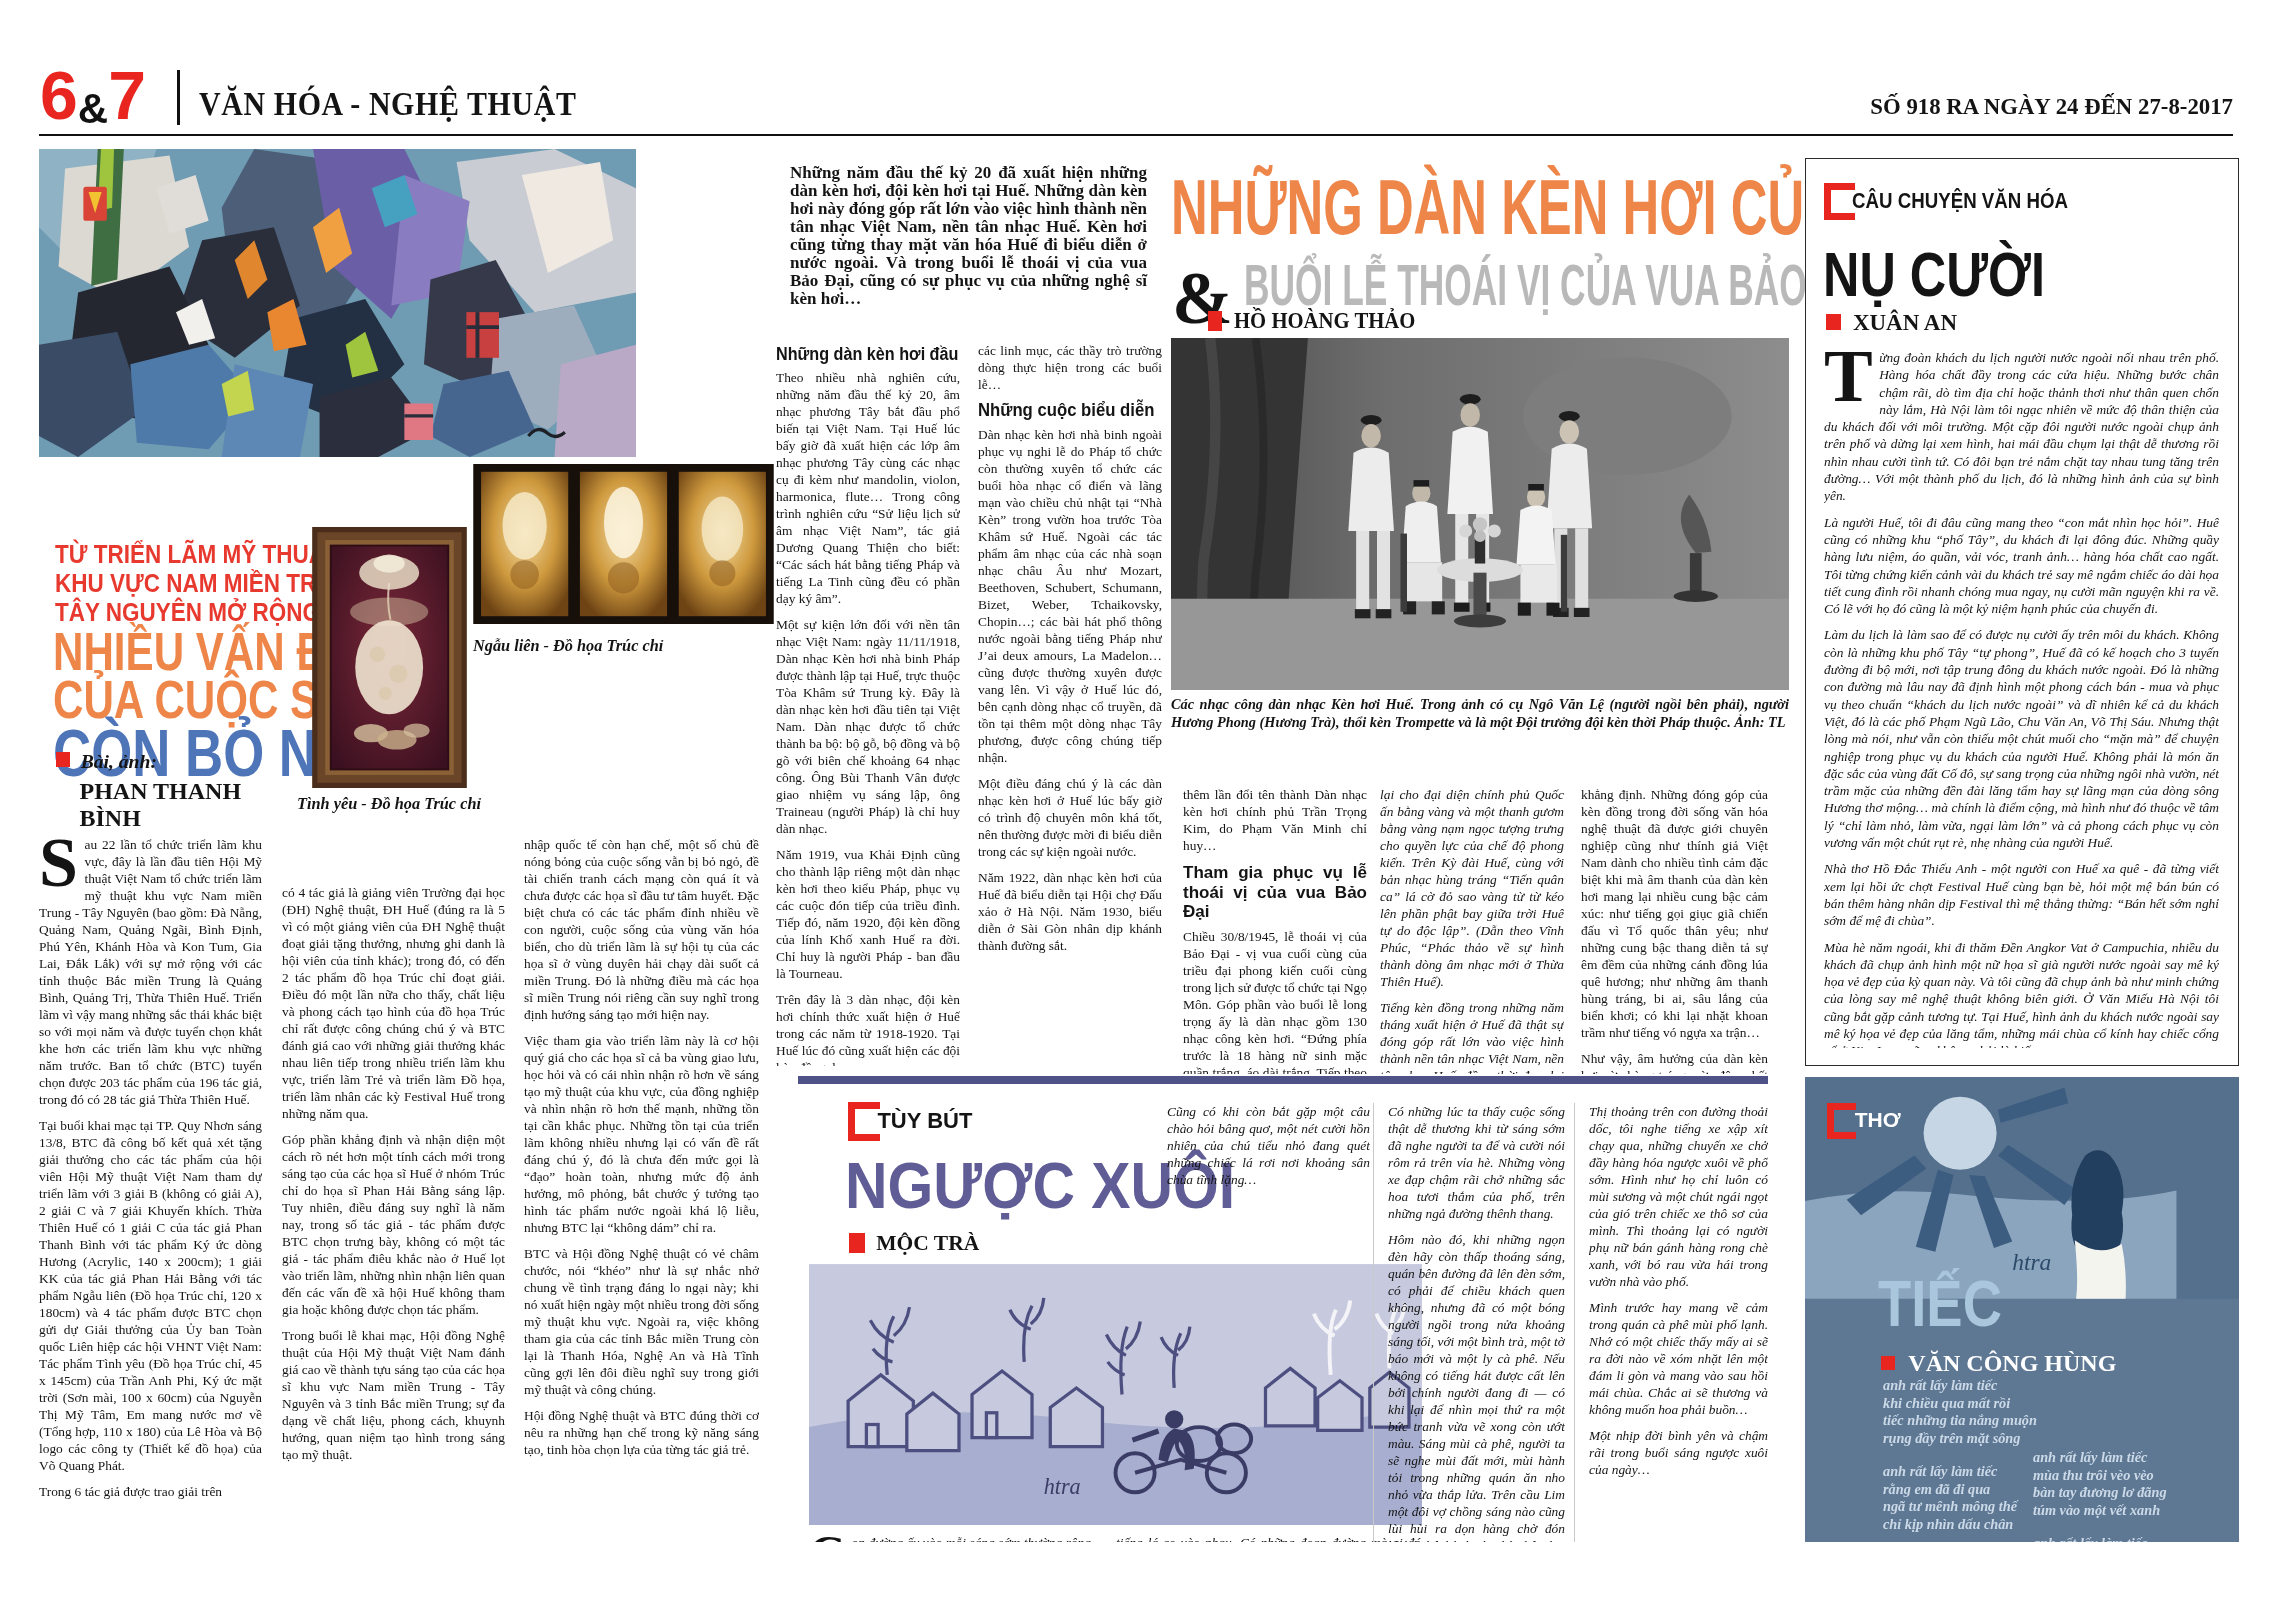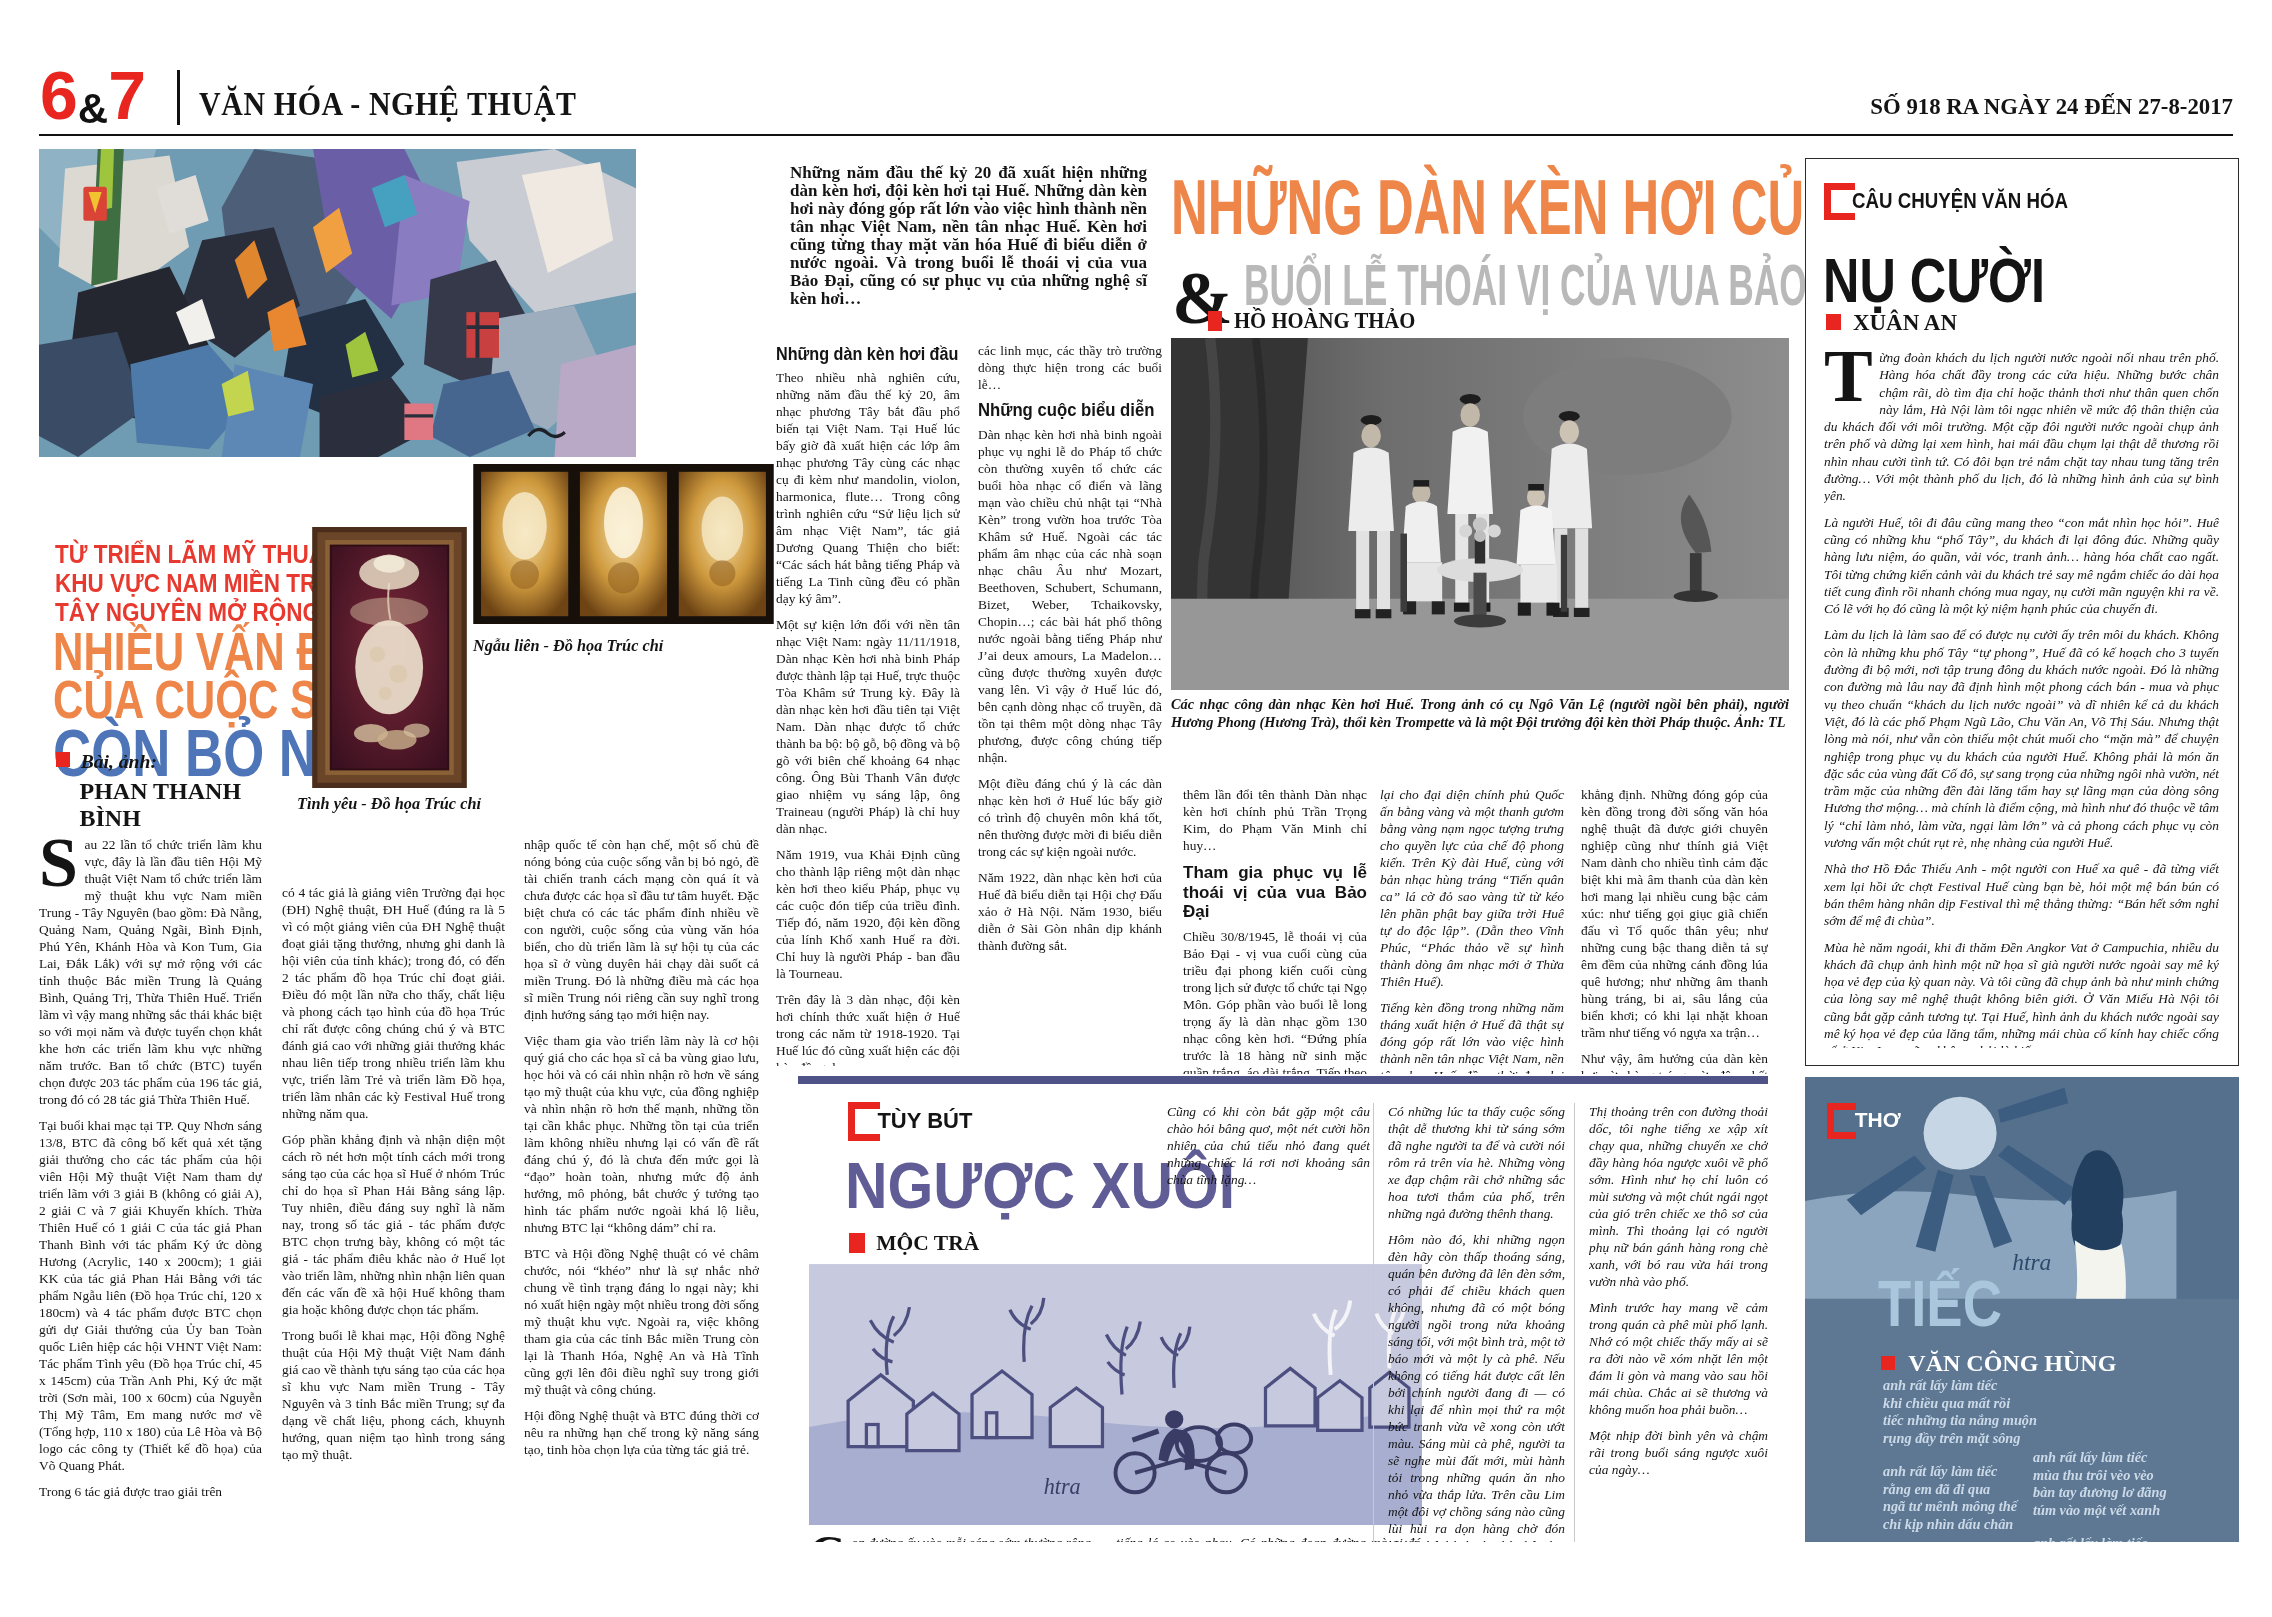--- a/index.html
+++ b/index.html
@@ -299,21 +299,21 @@
         <p>khẳng định. Những đóng góp của kèn đồng trong đời sống văn hóa nghệ thuật đã được giới chuyên nghiệp cũng như thính giả Việt Nam dành cho nhiều tình cảm đặc biệt khi mà âm thanh của dàn kèn hơi mang lại nhiều cung bậc cảm xúc: như tiếng gọi giục giã chiến đấu vì Tổ quốc thân yêu; như những cung bậc thang diễn tả sự êm đềm của những cánh đồng lúa quê hương; như những âm thanh hùng tráng, bi ai, sâu lắng của biển khơi; có khi lại nhặt khoan trầm như tiếng vó ngựa xa trận…</p>
         <p>Như vậy, âm hưởng của dàn kèn hơi vừa hùng tráng, vừa đậm chất trữ tình; và chúng đã được thổi vang vào thời điểm lịch sử của đất nước: Cách mạng Tháng Tám.</p>
       </div>
   </div>
 
   <div class="abs" style="left:1805px;top:158px;width:432px;height:906px;border:1.3px solid #2b2b2b;background:#fff;">
     <div class="abs" style="left:18px;top:23.5px;">
       <span class="bracket" style="width:23.5px;height:23.5px;vertical-align:-11.7px;"></span>
       <span class="sans" style="font-weight:bold;font-size:22px;margin-left:-5.2px;display:inline-block;transform:scaleX(.85);transform-origin:0 50%;white-space:nowrap;">CÂU CHUYỆN VĂN HÓA</span>
     </div>
-    <div class="abs sans" style="left:17px;top:85px;font-weight:bold;font-size:63px;">
+    <div class="abs sans" style="left:17px;top:79px;font-weight:bold;font-size:63px;">
       <span class="cx" style="transform:scaleX(.8);">NỤ CƯỜI</span>
     </div>
     <div class="abs" style="left:19.6px;top:151px;">
       <span class="redsq" style="width:15.7px;height:15.7px;vertical-align:0;"></span>
       <span style="font-weight:bold;font-size:23px;margin-left:9px;">XUÂN AN</span>
     </div>
     <div class="abs jt body-col ital" style="left:18px;top:190px;width:395px;height:699px;line-height:17.3px;">
       <p><span class="dropcap" style="font-size:73px;line-height:55px;font-style:normal;">T</span><span>ừng đoàn khách du lịch người nước ngoài nối nhau trên phố. Hàng hóa chất đầy trong các cửa hiệu. Những bước chân chậm rãi, dò tìm địa chỉ hoặc thảnh thơi như thân quen chốn này lắm, Hà Nội làm tôi ngạc nhiên về mức độ thân thiện của du khách đối với môi trường. Một cặp đôi người nước ngoài chụp ảnh trên phố và dừng lại xem hình, hai mái đầu chụm lại thật dễ thương rồi nhìn nhau cười tình tứ. Có đôi bạn trẻ nắm chặt tay nhau tung tăng trên đường… Với một thành phố du lịch, đó là những hình ảnh của sự bình yên.</span></p>
       <div>
           <p>Là người Huế, tôi đi đâu cũng mang theo “con mắt nhìn học hỏi”. Huế cũng có những khu “phố Tây”, du khách đi lại đông đúc. Những quầy hàng lưu niệm, áo quần, vải vóc, tranh ảnh… hàng hóa chất cao ngất. Tôi từng chứng kiến cảnh vài du khách trẻ say mê ngắm chiếc áo dài họa tiết cung đình rồi nhanh chóng mua ngay, nụ cười mãn nguyện khi ra về. Có lẽ với họ đó cũng là một kỷ niệm hạnh phúc của chuyến đi.</p>

